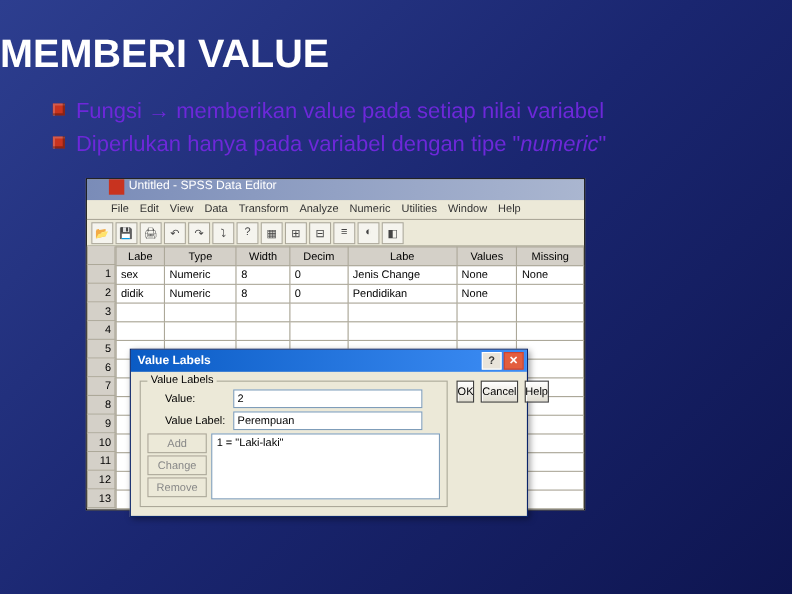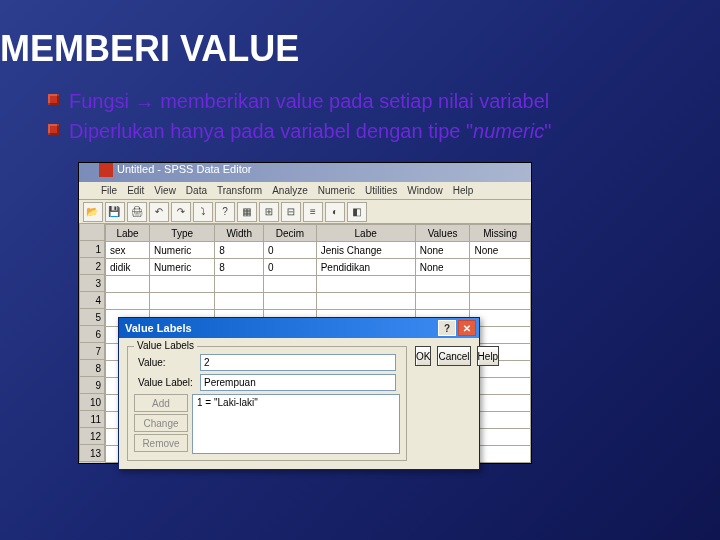--- a/index.html
+++ b/index.html
@@ -24,21 +24,21 @@
   .gridtbl th{background:#d4d0c8;font-weight:normal;text-align:center}
   .corner{border:1px solid #aca899;height:17px;background:#d4d0c8}
   .dlg{position:absolute;left:118px;top:317px;width:362px;background:#ece9d8;border:1px solid #0a246a;font-family:Tahoma,sans-serif;font-size:10px;color:#000;box-shadow:2px 2px 6px rgba(0,0,0,.4)}
   .dlg-title{height:20px;background:linear-gradient(90deg,#0a5bc4,#3d8df5);display:flex;align-items:center;justify-content:space-between;padding:0 3px 0 6px;color:#fff;font-size:11px;font-weight:bold}
   .dlg-btns{display:flex;gap:2px}
   .winbtn{width:18px;height:16px;background:#e8e4da;border:1px solid #fff;color:#333;font-size:10px;display:flex;align-items:center;justify-content:center;font-family:Arial}
   .closebtn{background:#e35e3f;color:#fff;border:1px solid #c43;font-weight:bold}
   .dlg-body{padding:8px;display:flex;gap:8px}
   .fieldset{border:1px solid #aca899;padding:4px 6px 6px;flex:1;position:relative}
   .legend{position:absolute;top:-7px;left:6px;background:#ece9d8;padding:0 3px;font-size:10px}
-  .frow{display:flex;align-items:center;margin:3px 4px;gap:4px}
+  .frow{display:flex;align-items:center;margin:3px 16px;gap:4px}
   .flabel{width:58px;font-size:10px}
   .finput{flex:1;height:17px;border:1px solid #7f9db9;background:#fff;padding:0 3px;font-size:10px;line-height:15px}
   .btncol{width:56px;display:flex;gap:6px}
   .winbutton{height:20px;border:1px solid #404040;background:linear-gradient(#fff,#e0ddd1);font-size:10px;display:flex;align-items:center;justify-content:center;box-shadow:inset 1px 1px 0 #fff}
   .listbox-row{display:flex;gap:4px;margin-top:3px}
   .lbtns{width:54px;display:flex;flex-direction:column;gap:2px}
   .lbtn{height:18px;border:1px solid #aca899;background:#ece9d8;font-size:10px;display:flex;align-items:center;justify-content:center;color:#888}
   .lbox{flex:1;height:60px;border:1px solid #7f9db9;background:#fff;padding:2px 4px;font-size:10px}
 </style>
 </head>

